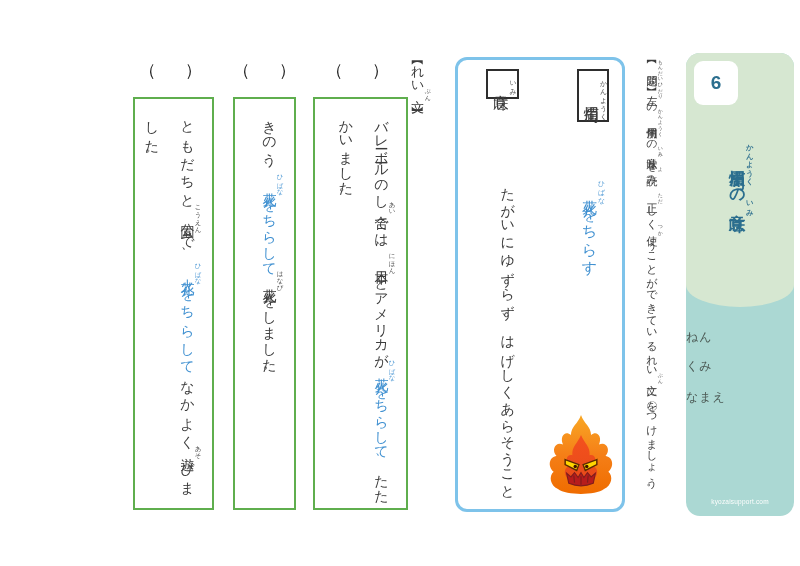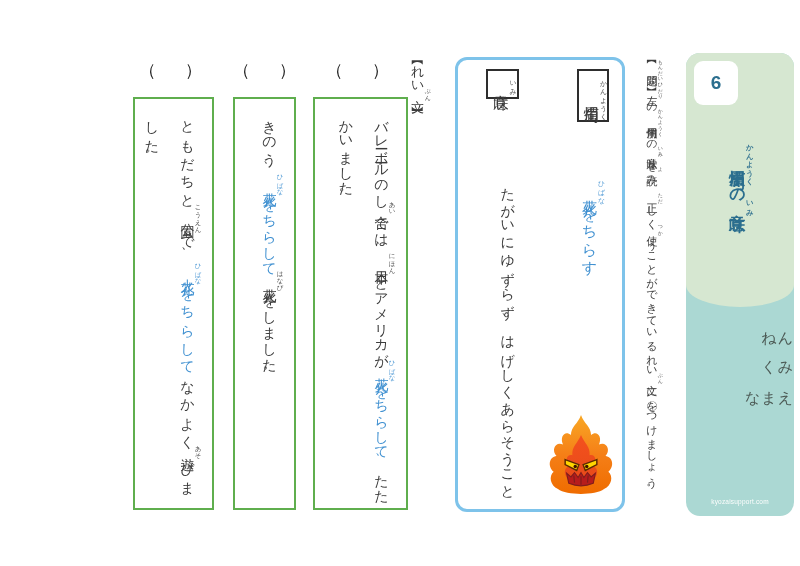--- a/index.html
+++ b/index.html
@@ -23,21 +23,21 @@
   .abs{position:absolute;}
 
   
   .sidebar{left:686px;top:53px;width:108px;height:463px;background:var(--panel-teal);border-radius:14px;}
   .sidebar-green{position:absolute;left:0;top:0;width:108px;height:254px;background:var(--panel-green);
     border-radius:14px 14px 50% 50% / 14px 14px 22px 22px;}
   .numbox{position:absolute;left:8px;top:8px;width:44px;height:44px;background:#fff;border-radius:9px;
     display:flex;align-items:center;justify-content:center;font-size:19px;font-weight:bold;color:var(--title-teal);}
   .sb-title{position:absolute;top:86px;left:50%;transform:translateX(-46%);
     font-size:16px;font-weight:bold;color:var(--title-teal);letter-spacing:2px;line-height:1.2;}
-  .sb-field{position:absolute;width:100%;text-align:right;font-size:15px;color:#4c5a55;letter-spacing:1px;}
+  .sb-field{position:absolute;width:100%;text-align:left;font-size:12px;color:#4c5a55;letter-spacing:1px;}
   .sb-url{position:absolute;bottom:11px;width:100%;text-align:center;font-size:6.5px;color:#fdfefd;letter-spacing:.2px;}
 
   
   .problem{left:641px;top:56px;height:482px;font-size:11px;line-height:1.9;letter-spacing:.2px;}
 
   
   .card{left:455px;top:57px;width:170px;height:455px;border:3px solid var(--card-blue);border-radius:12px;background:#fff;box-sizing:border-box;}
   .label-box{position:absolute;border:2px solid #2e2e2e;background:#fff;padding:5px 4px;
     font-size:15px;letter-spacing:1px;line-height:1.2;}
   .label-idiom{top:9px;right:13px;}

